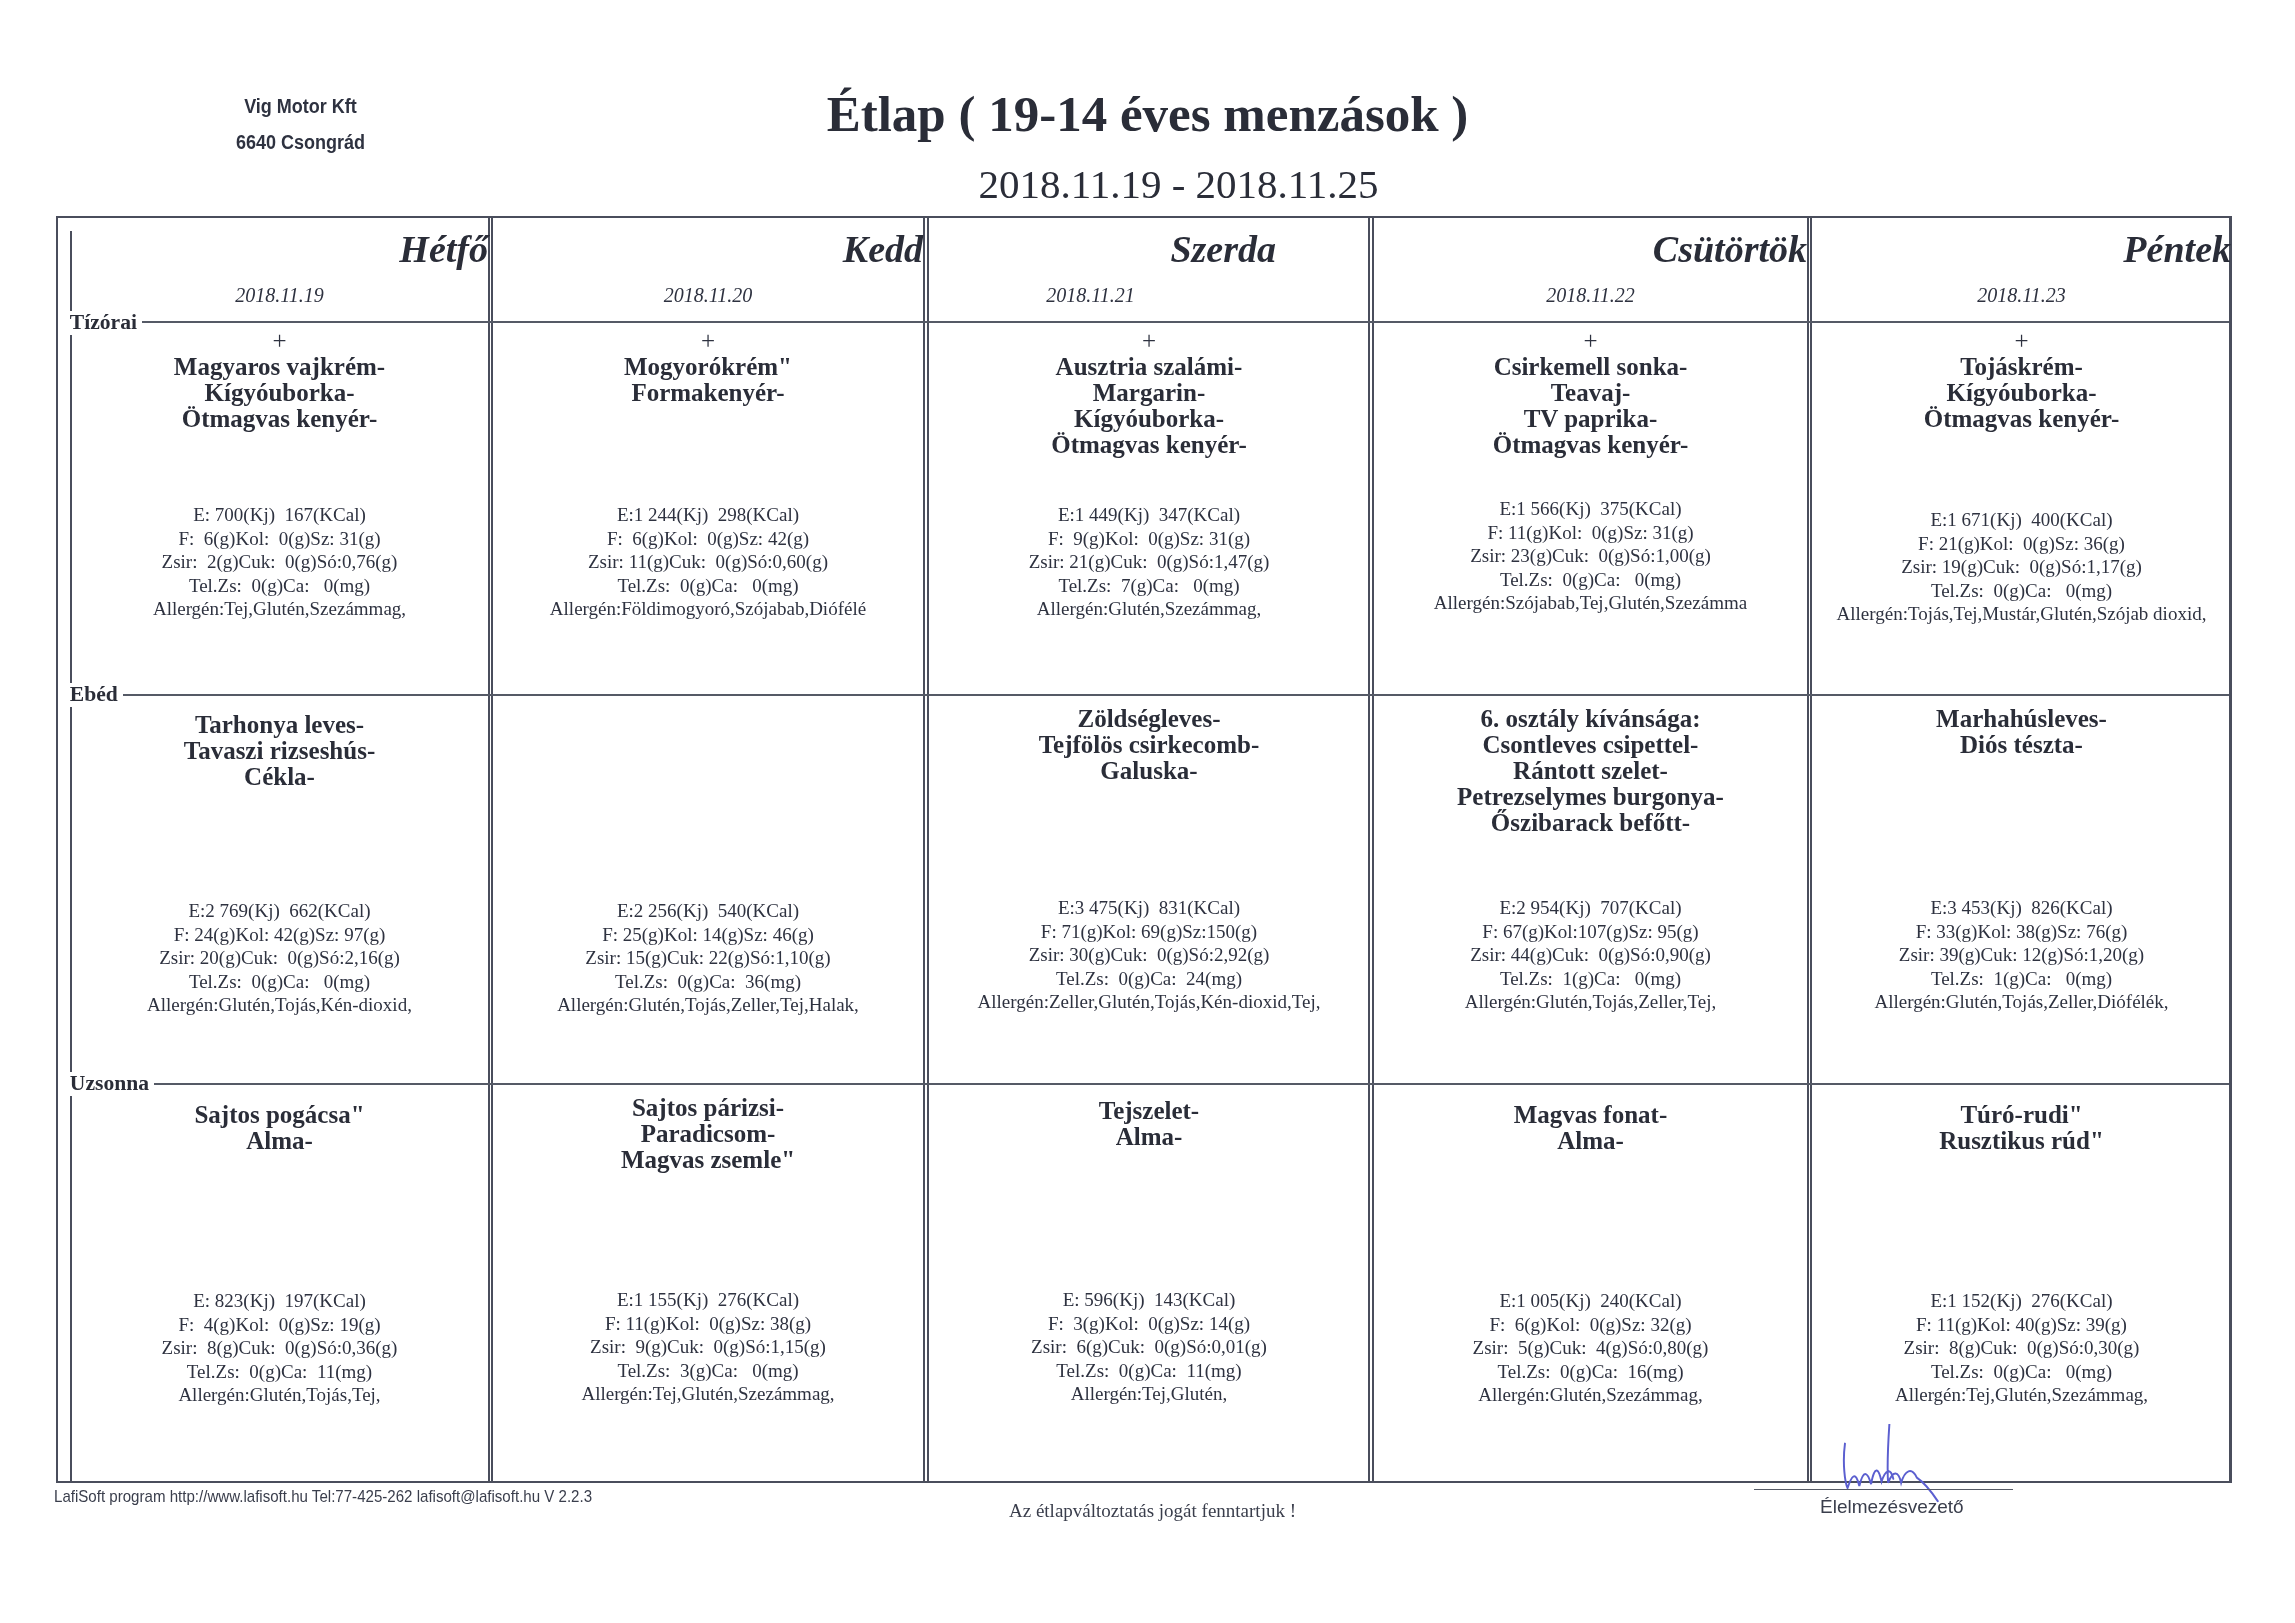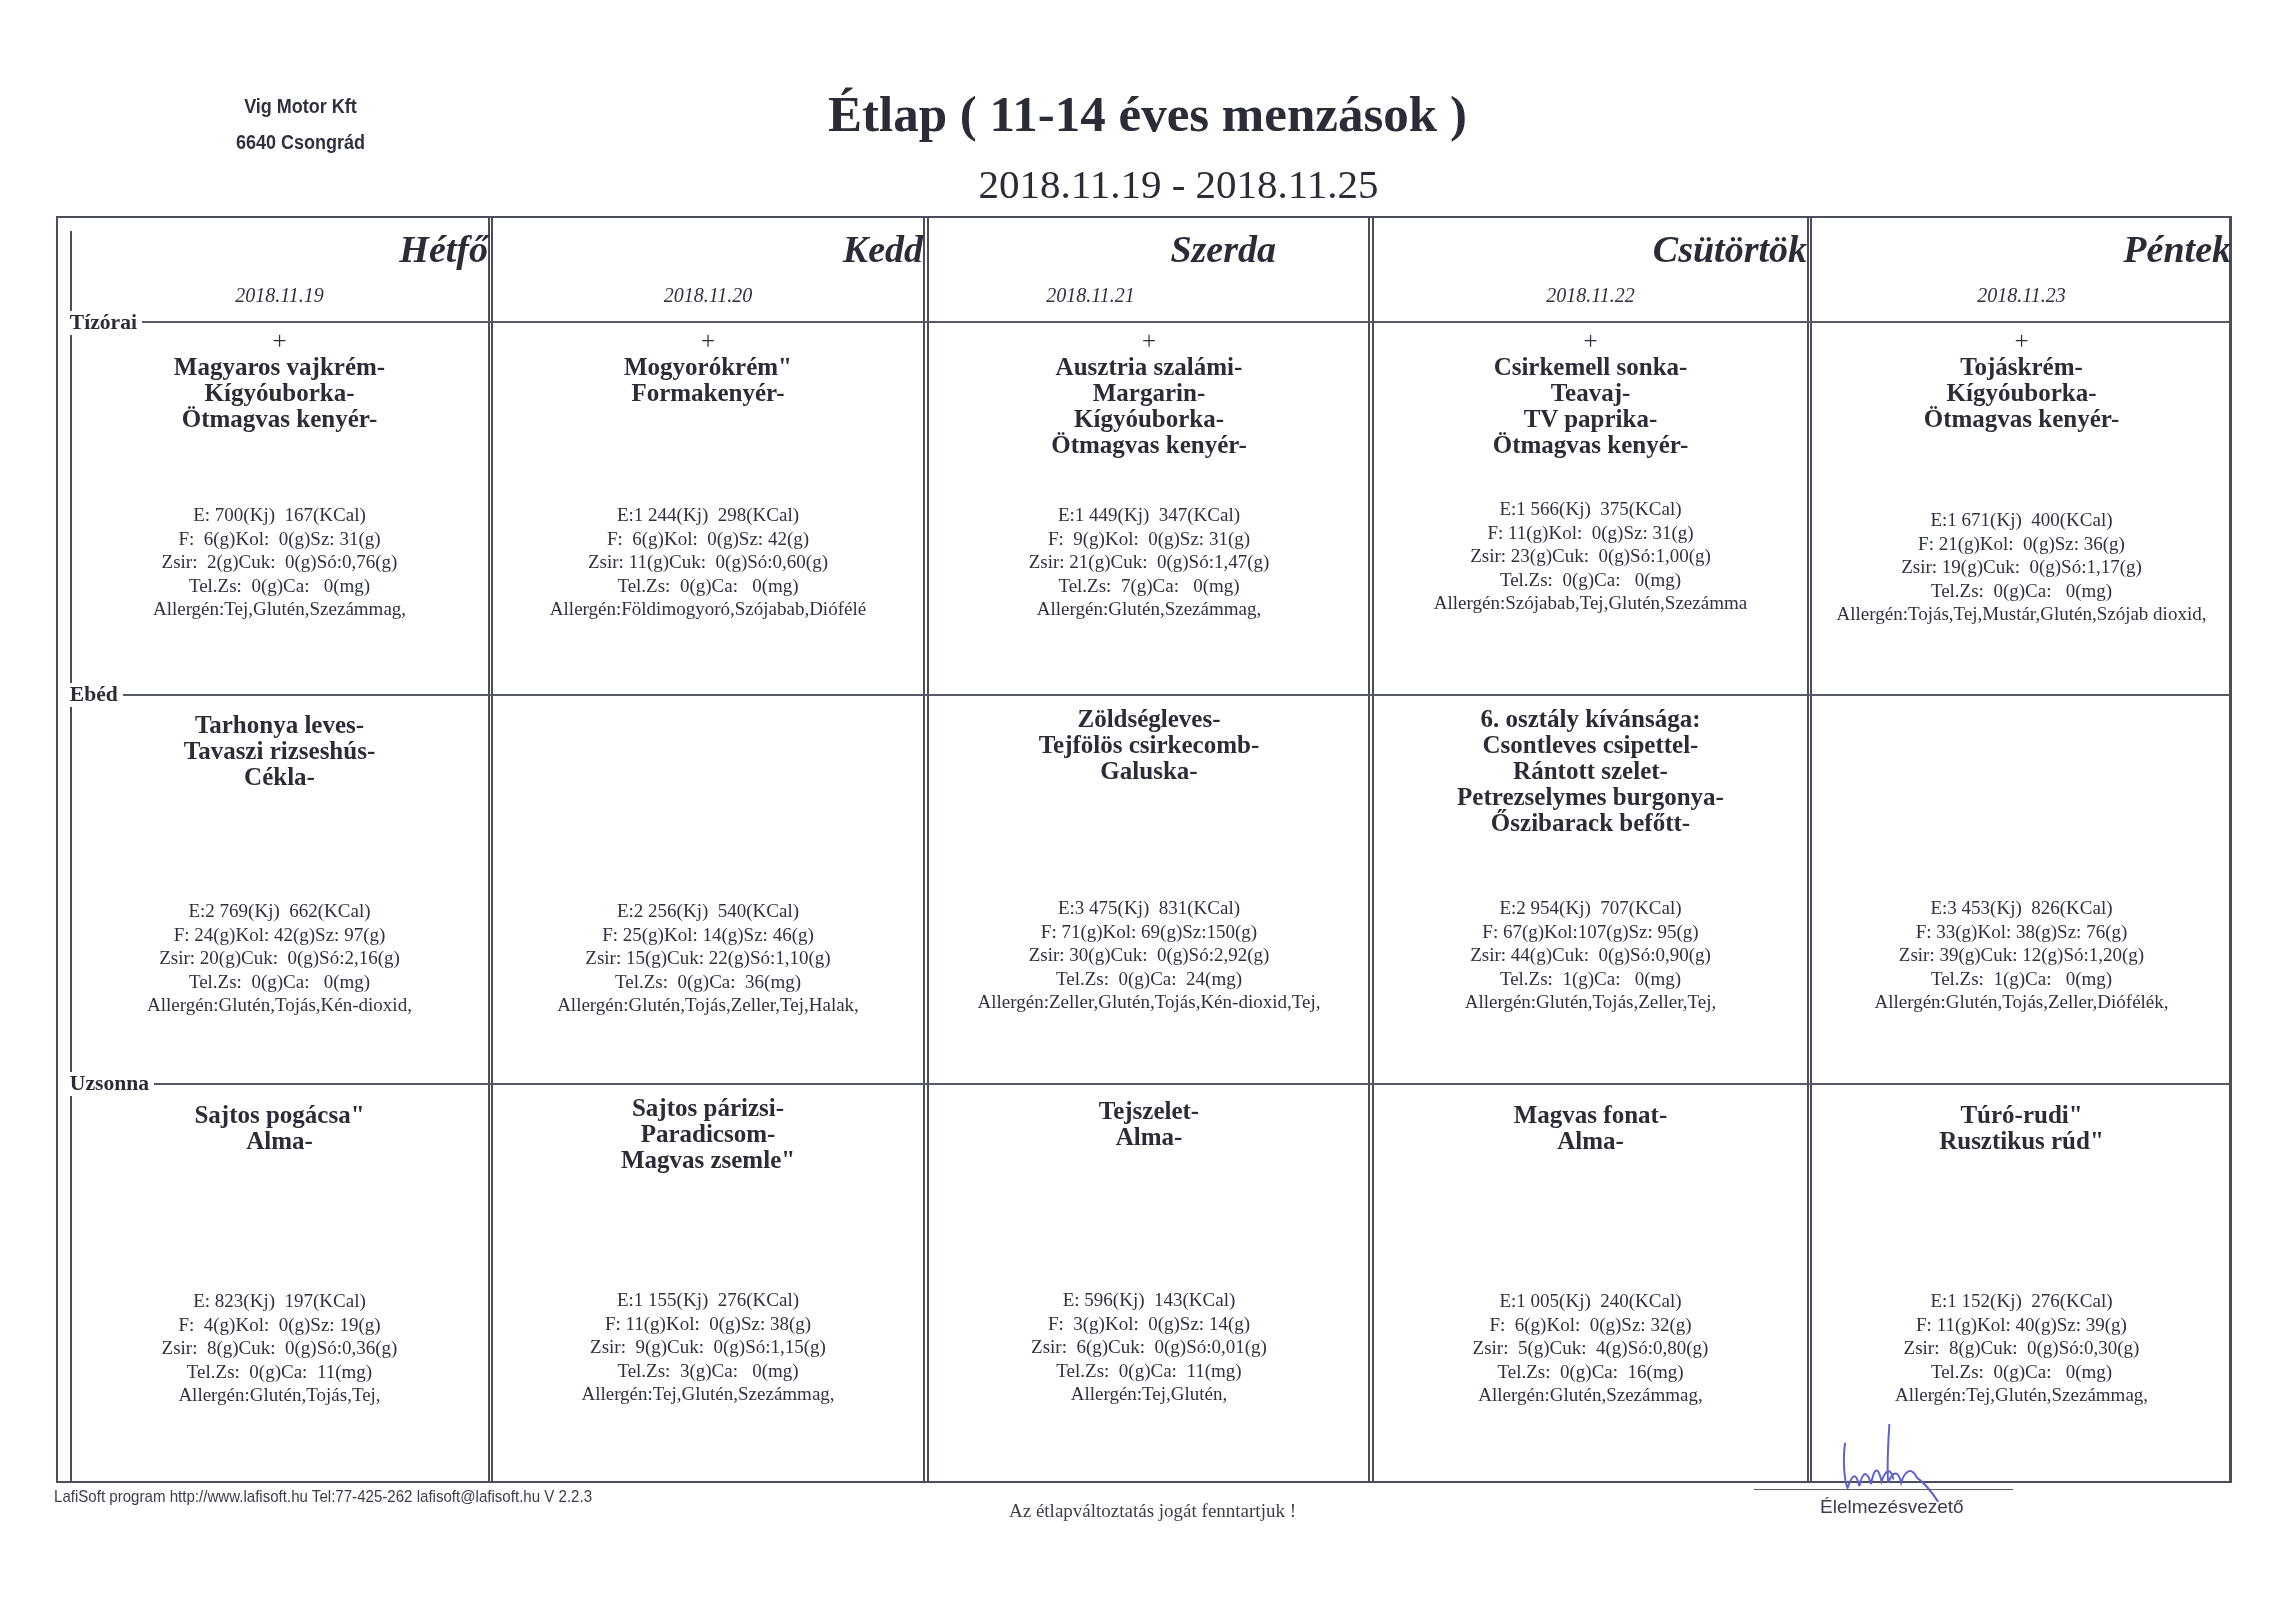--- a/index.html
+++ b/index.html
@@ -33,21 +33,21 @@
   #signature { position: absolute; left: 1833px; top: 1424px; width: 118px; height: 98px; }
 </style>
 </head>
 <body>
 
 <div id="company">
   <div>Vig Motor Kft</div>
   <div>6640 Csongrád</div>
 </div>
 
-<div id="title">Étlap ( 11-14 éves menzások )</div>
+<div id="title">Étlap ( 19-14 éves menzások )</div>
 <div id="period">2018.11.19 -  2018.11.25</div>
 
 <div id="menu-table">
 
   <div class="vline" style="left:430px"></div>
   <div class="vline" style="left:433px"></div>
   <div class="vline" style="left:865px"></div>
   <div class="vline" style="left:869px"></div>
   <div class="vline" style="left:1310px"></div>
   <div class="vline" style="left:1314px"></div>
@@ -192,20 +192,22 @@
 Őszibarack befőtt-</div>
     <div class="nutrition" style="top:190px">
       <div>E:2 954(Kj)  707(KCal)</div>
       <div>F: 67(g)Kol:107(g)Sz: 95(g)</div>
       <div>Zsir: 44(g)Cuk:  0(g)Só:0,90(g)</div>
       <div>Tel.Zs:  1(g)Ca:   0(mg)</div>
       <div class="allergen">Allergén:Glutén,Tojás,Zeller,Tej,</div>
     </div>
   </div>
   <div class="cell" style="left:1754px; width:419px; top:488px; height:373px">
+    <div class="dish">Marhahúsleves-
+Diós tészta-</div>
     <div class="nutrition" style="top:190px">
       <div>E:3 453(Kj)  826(KCal)</div>
       <div>F: 33(g)Kol: 38(g)Sz: 76(g)</div>
       <div>Zsir: 39(g)Cuk: 12(g)Só:1,20(g)</div>
       <div>Tel.Zs:  1(g)Ca:   0(mg)</div>
       <div class="allergen">Allergén:Glutén,Tojás,Zeller,Diófélék,</div>
     </div>
   </div>
 
   <div class="cell" style="left:13px; width:417px; top:884px; height:373px">

